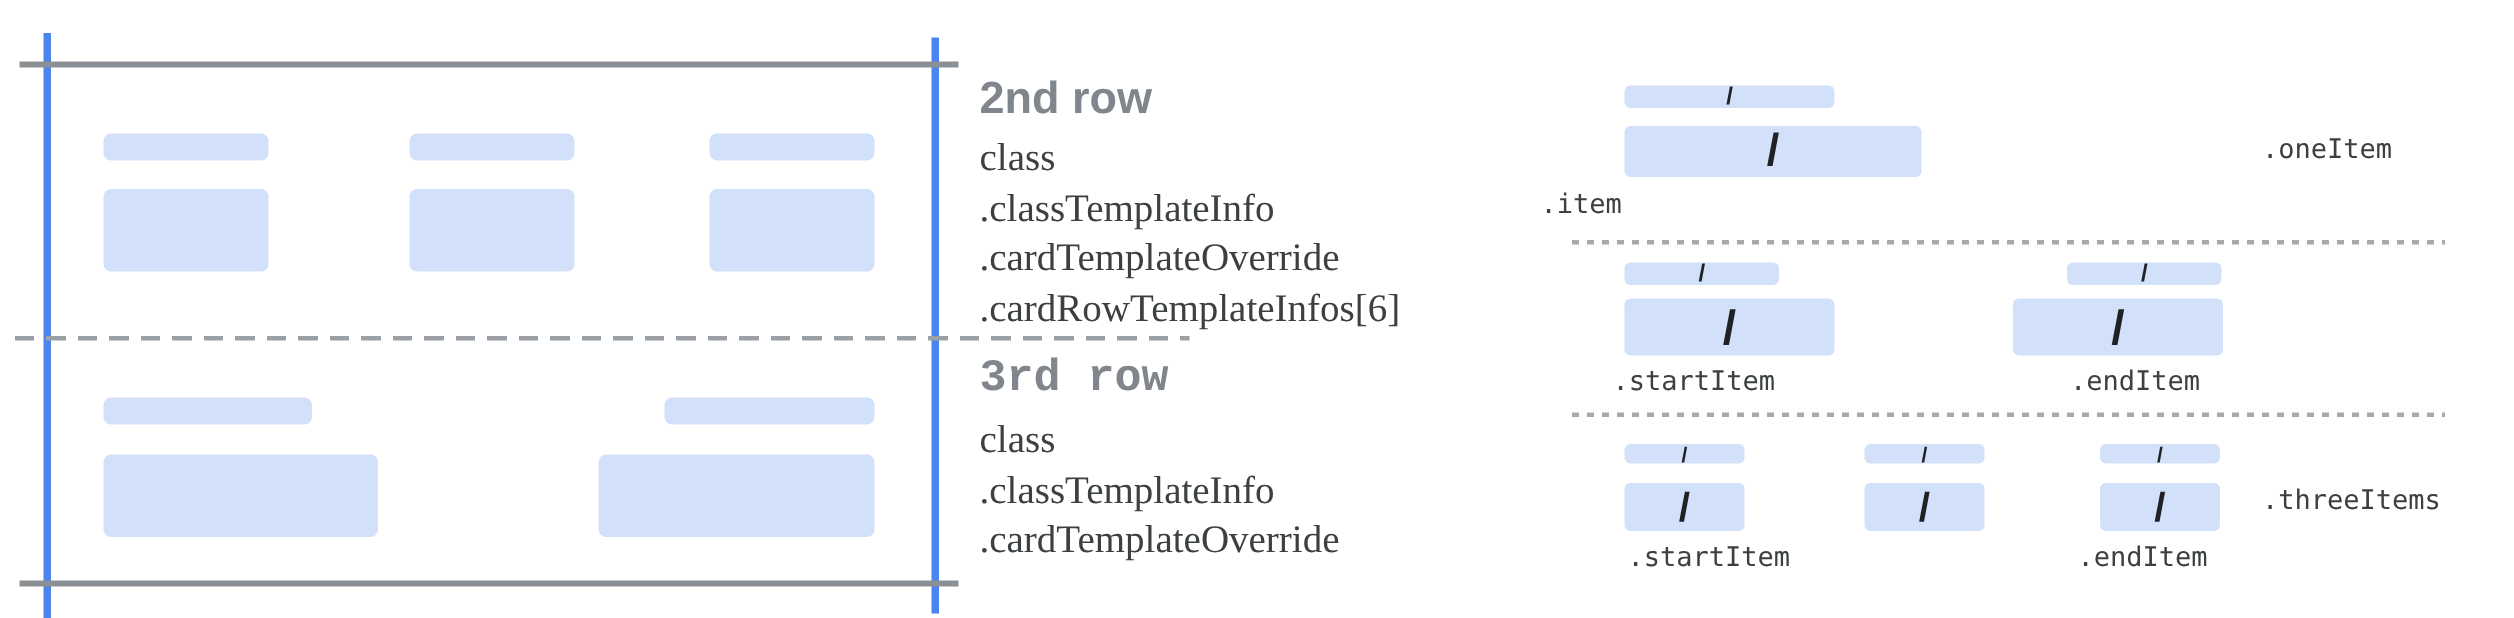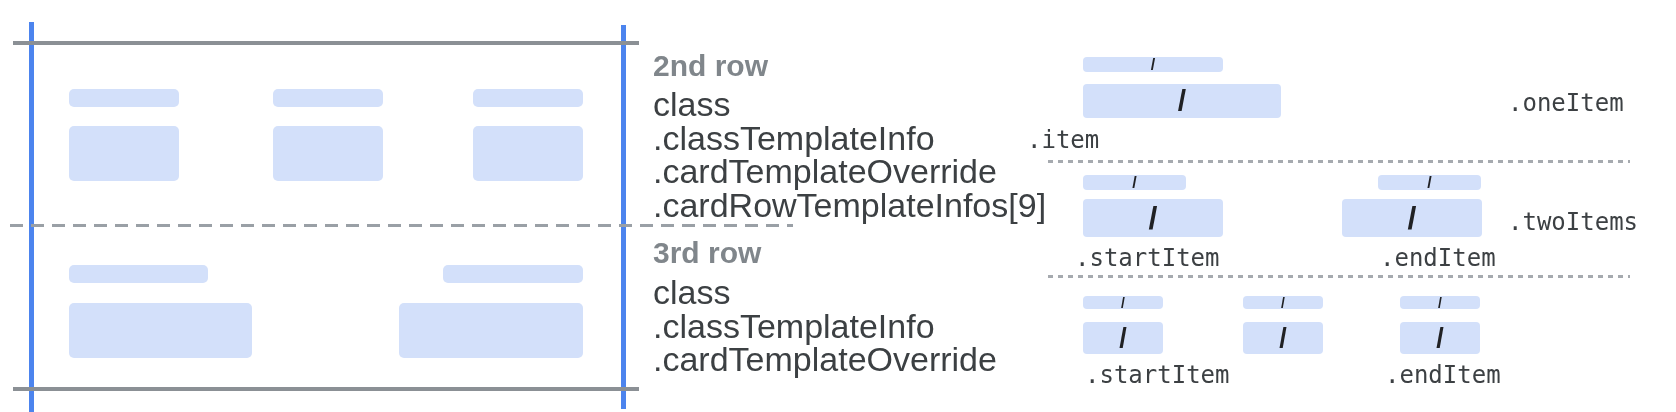--- a/index.html
+++ b/index.html
@@ -27,28 +27,28 @@
     font-weight:700;color:#202124;
   }
   .heading{
     position:absolute;
     font-family:"Liberation Sans",sans-serif;
     font-weight:700;font-size:30px;color:#80868b;
     white-space:nowrap;
   }
   .code{
     position:absolute;
-    font-family:Liberation Sans, sans-serif;
-    font-size:34px;line-height:33.5px;color:#3c4043;
+    font-family:Liberation Serif, serif;
+    font-size:26px;line-height:33.5px;color:#3c4043;
     white-space:nowrap;
   }
   .mono{
     position:absolute;
     font-family:"DejaVu Sans Mono","Liberation Mono",monospace;
-    font-size:24px;color:#3c4043;
+    font-size:18px;color:#3c4043;
     white-space:nowrap;
   }
   
   #vl-left {left:29px;top:6px;width:5px;height:396px;}
   #vl-right{left:621px;top:9px;width:5px;height:384px;}
   #hl-top   {left:13px;top:25px;width:626px;height:4px;}
   #hl-bottom{left:13px;top:371px;width:626px;height:4px;}
   #card-dash{left:10px;top:208px;width:783px;height:3px;}
   
   #r2c1l{left:69px;top:73px;width:110px;height:18px;}
@@ -58,21 +58,21 @@
   #r2c3l{left:473px;top:73px;width:110px;height:18px;}
   #r2c3v{left:473px;top:110px;width:110px;height:55px;}
   
   #r3c1l{left:69px;top:249px;width:139px;height:18px;}
   #r3c1v{left:69px;top:287px;width:183px;height:55px;}
   #r3c2l{left:443px;top:249px;width:140px;height:18px;}
   #r3c2v{left:399px;top:287px;width:184px;height:55px;}
   
   #row2-title{left:653px;top:33px;}
   #row2-path {left:653px;top:72px;}
-  #row3-title{left:653px;top:220px;}
+  #row3-title{left:653px;top:220px;font-family:Liberation Mono, monospace;}
   #row3-path {left:653px;top:260px;}
   
   #s1s {left:1083px;top:41px;width:140px;height:15px;font-size:16px;}
   #s1b {left:1083px;top:68px;width:198px;height:34px;font-size:30px;}
   #s1-item{left:1027px;top:110px;}
   #s1-name{left:1508px;top:73px;}
   #dash1{left:1048px;top:144px;width:582px;height:3px;}
 
   #s2as{left:1083px;top:159px;width:103px;height:15px;font-size:16px;}
   #s2ab{left:1083px;top:183px;width:140px;height:38px;font-size:32px;}
@@ -115,21 +115,21 @@
   <div class="ph" id="r3c1l"></div>
   <div class="ph" id="r3c1v"></div>
   <div class="ph" id="r3c2l"></div>
   <div class="ph" id="r3c2v"></div>
 
   <div class="heading" id="row2-title">2nd row</div>
   <div class="code" id="row2-path">
     <div>class</div>
     <div>.classTemplateInfo</div>
     <div>.cardTemplateOverride</div>
-    <div>.cardRowTemplateInfos[9]</div>
+    <div>.cardRowTemplateInfos[6]</div>
   </div>
 
   <div class="heading" id="row3-title">3rd row</div>
   <div class="code" id="row3-path">
     <div>class</div>
     <div>.classTemplateInfo</div>
     <div>.cardTemplateOverride</div>
   </div>
 
   <div class="bar" id="s1s">
@@ -149,21 +149,20 @@
     <span class="slash">/</span>
   </div>
   <div class="bar" id="s2bs">
     <span class="slash">/</span>
   </div>
   <div class="bar" id="s2bb">
     <span class="slash">/</span>
   </div>
   <div class="mono" id="s2a-label">.startItem</div>
   <div class="mono" id="s2b-label">.endItem</div>
-  <div class="mono" id="s2-name">.twoItems</div>
   <div class="dash fine" id="dash2"></div>
 
   <div class="bar" id="s3as">
     <span class="slash">/</span>
   </div>
   <div class="bar" id="s3ab">
     <span class="slash">/</span>
   </div>
   <div class="bar" id="s3bs">
     <span class="slash">/</span>
@@ -172,14 +171,15 @@
     <span class="slash">/</span>
   </div>
   <div class="bar" id="s3cs">
     <span class="slash">/</span>
   </div>
   <div class="bar" id="s3cb">
     <span class="slash">/</span>
   </div>
   <div class="mono" id="s3a-label">.startItem</div>
   <div class="mono" id="s3c-label">.endItem</div>
+  <div class="mono" id="s3-name">.threeItems</div>
 
 </div>
 
 </body></html>

